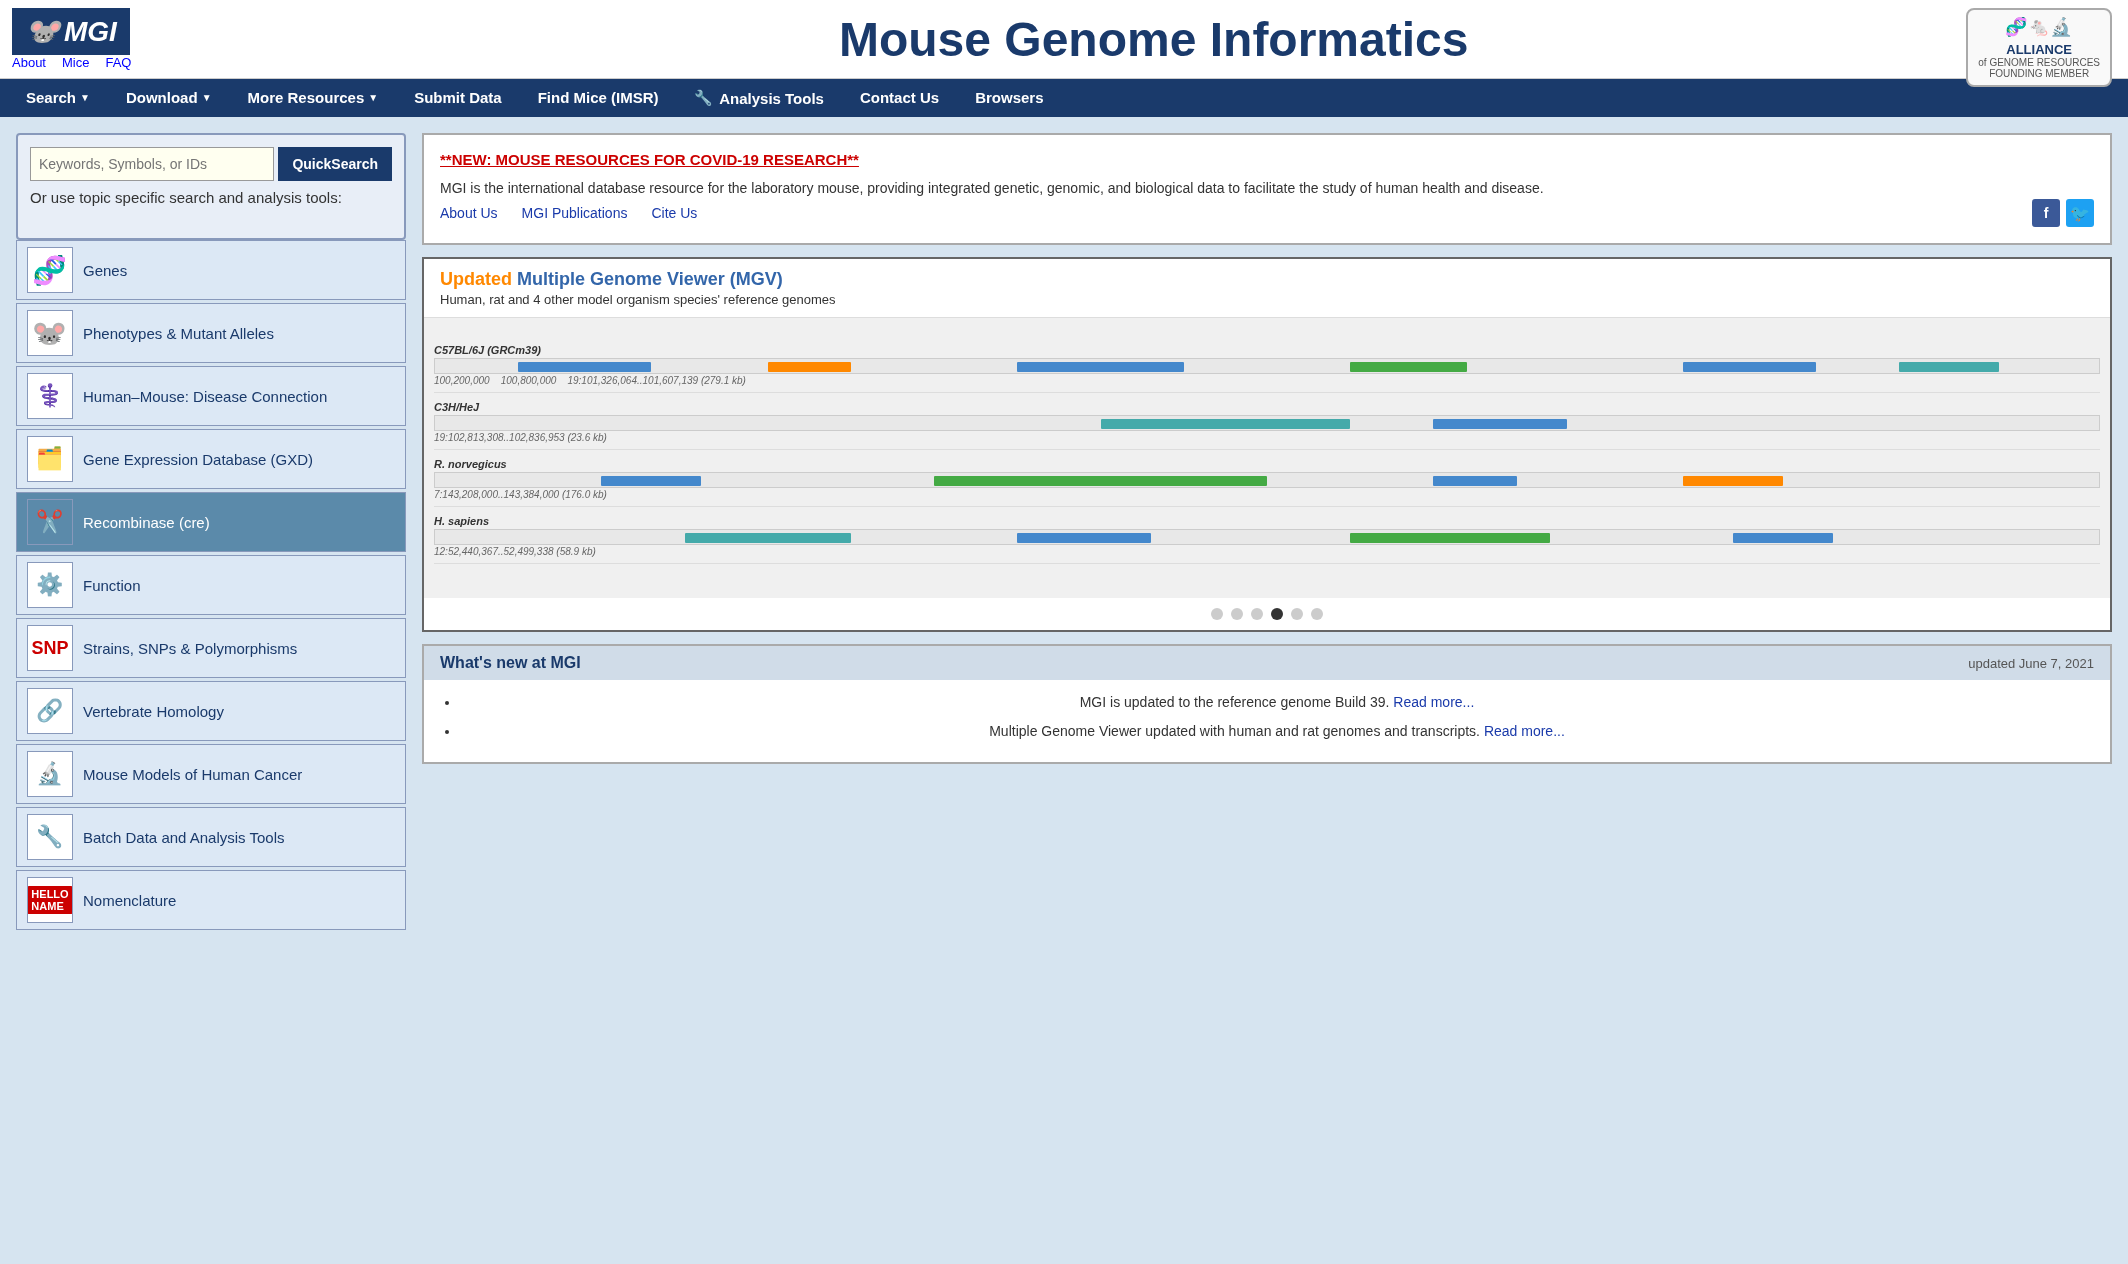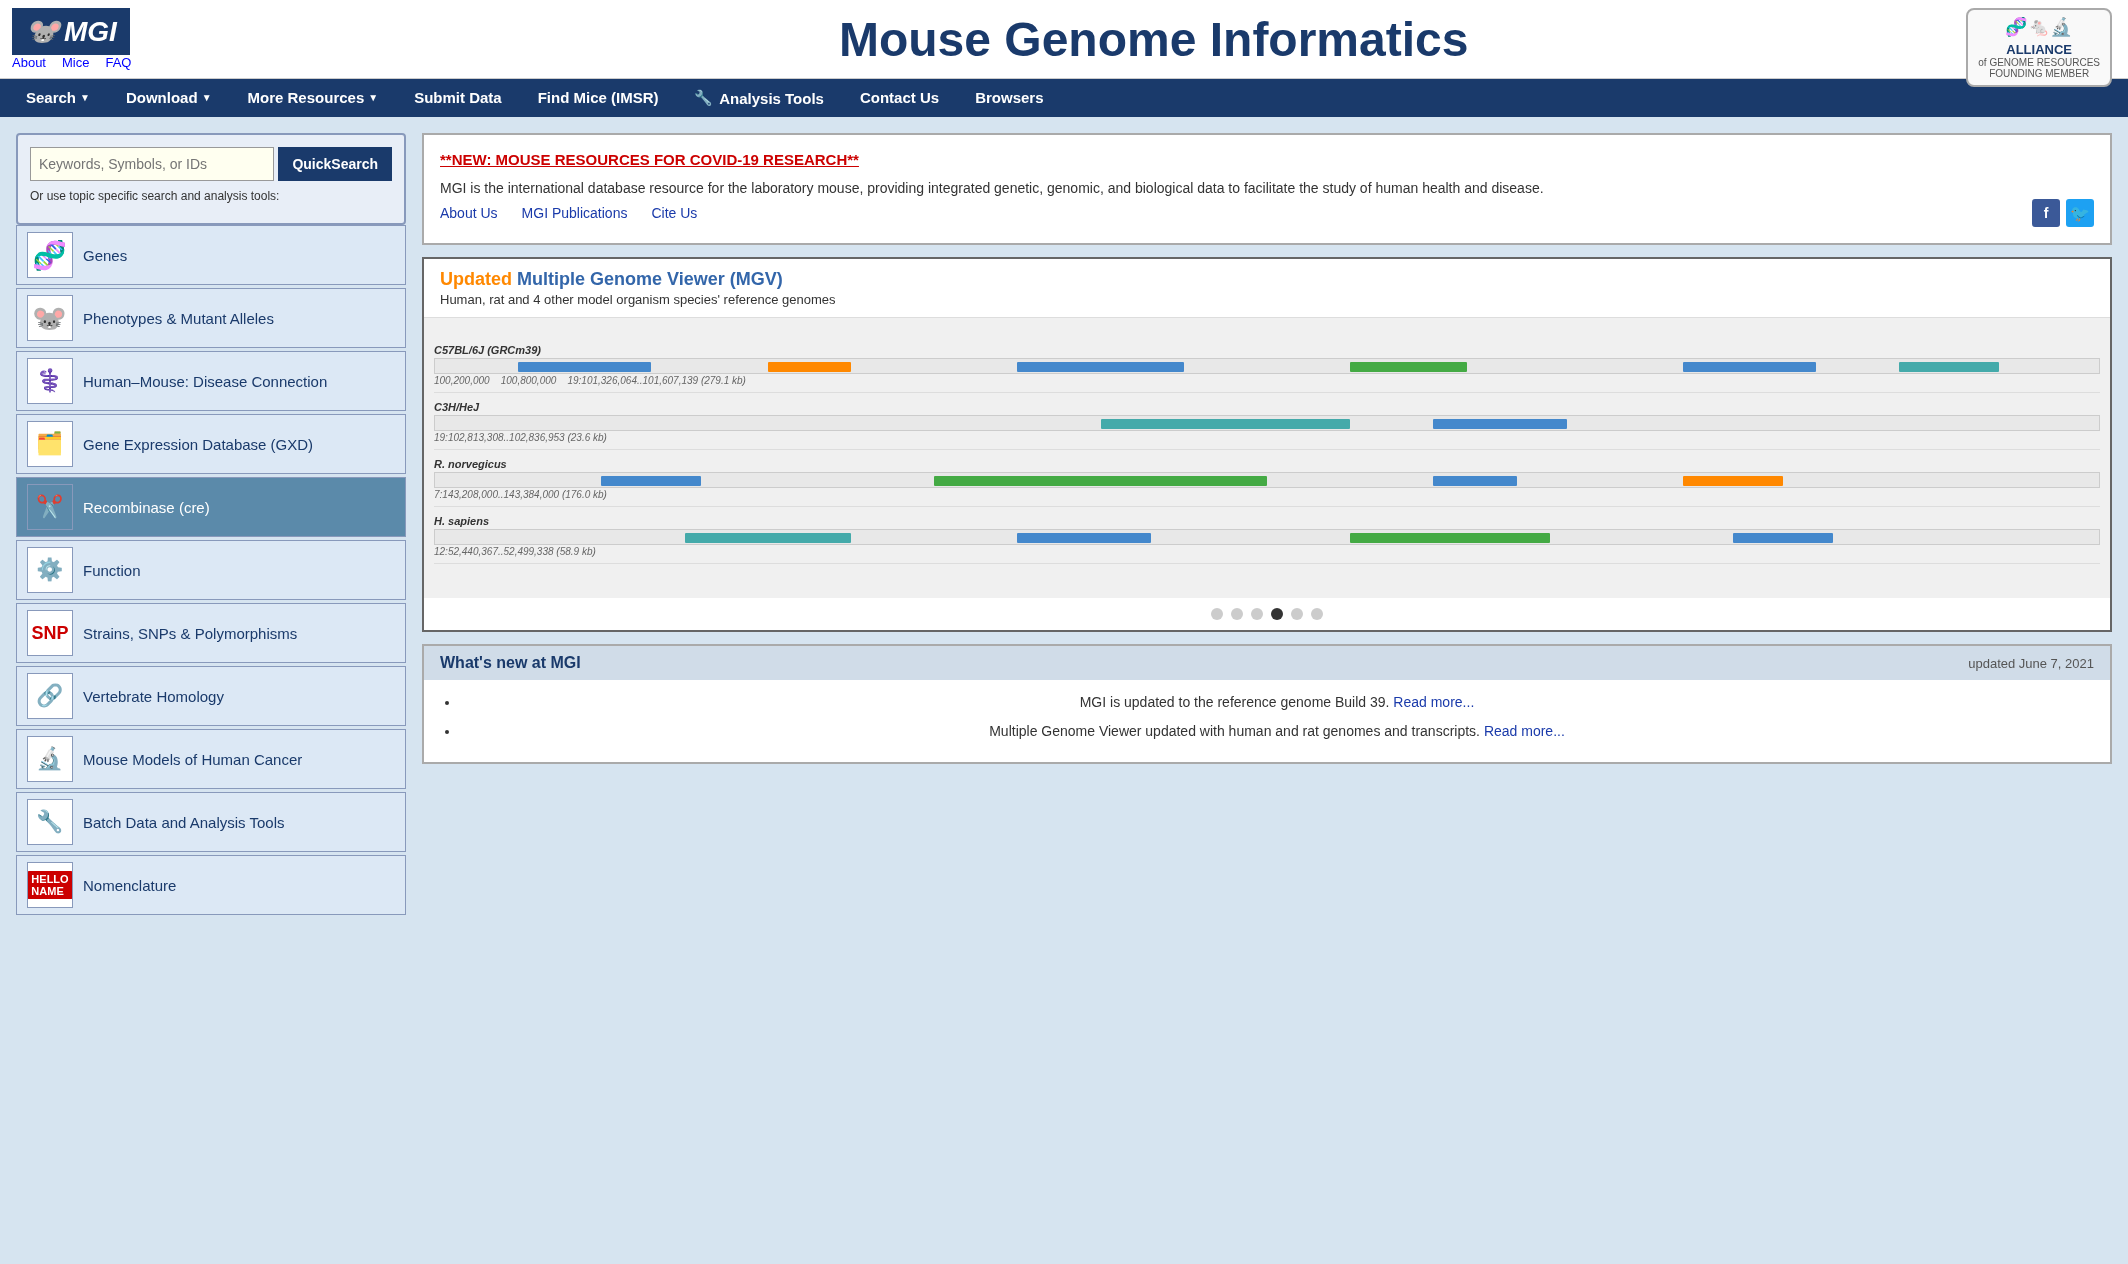--- a/index.html
+++ b/index.html
@@ -23,21 +23,21 @@
 
     
     #main { display: flex; gap: 0; padding: 16px; }
 
     
     #sidebar { width: 390px; flex-shrink: 0; margin-right: 16px; }
     #search-box { background: #e8eef7; border: 2px solid #8899bb; border-radius: 4px; padding: 12px; margin-bottom: 0; }
     #search-input-row { display: flex; gap: 4px; margin-bottom: 8px; }
     #search-input { flex: 1; border: 1px solid #999; background: #fffff0; padding: 8px; font-size: 14px; color: #999; }
     #quicksearch-btn { background: #1a3a6b; color: #fff; border: none; padding: 8px 14px; font-size: 14px; font-weight: bold; cursor: pointer; }
-    #search-label { font-size: 12px; color: #333; margin-bottom: 8px; }
+    #search-label { font-size: 15px; color: #333; margin-bottom: 20px; }
 
     
     .topic-item { display: flex; align-items: center; gap: 10px; border: 1px solid #8899bb; background: #dce8f5; margin-bottom: 3px; padding: 6px 10px; cursor: pointer; min-height: 52px; }
     .topic-item.active { background: #5b8aaa; color: #fff; }
     .topic-icon { width: 46px; height: 46px; flex-shrink: 0; display: flex; align-items: center; justify-content: center; border: 1px solid #8899bb; background: #fff; overflow: hidden; }
     .topic-label { font-size: 15px; color: #1a3a6b; font-weight: normal; }
     .topic-item.active .topic-label { color: #ffffff; }
 
     
     #content { flex: 1; display: flex; flex-direction: column; gap: 12px; }

